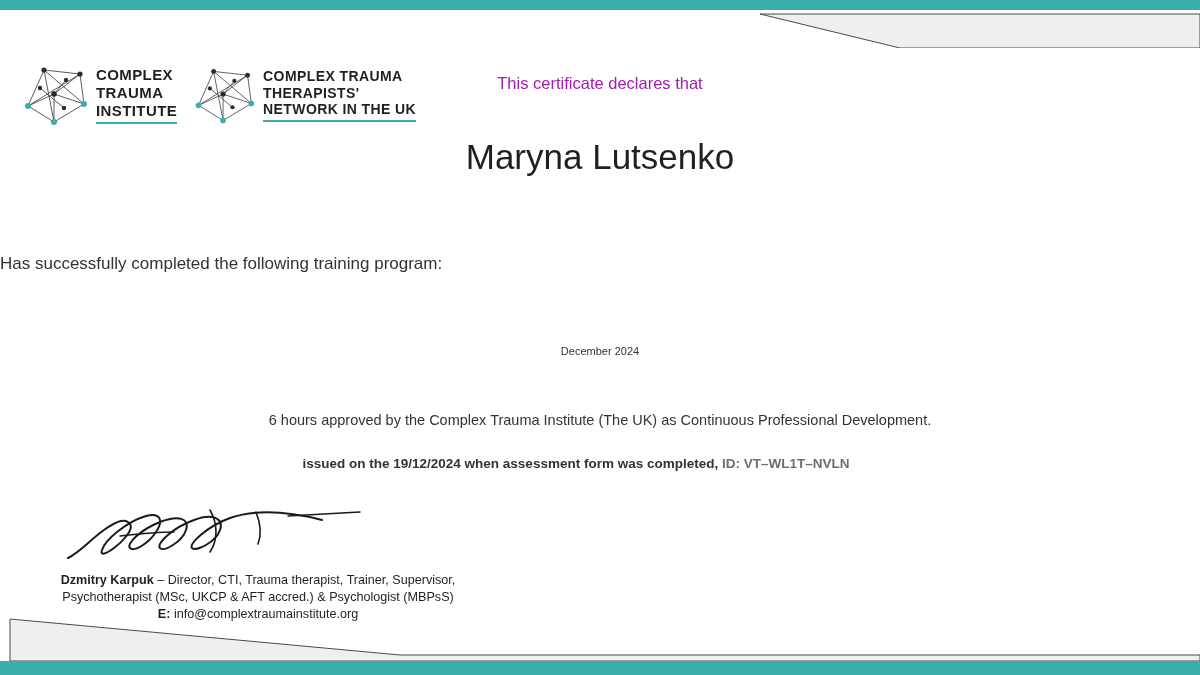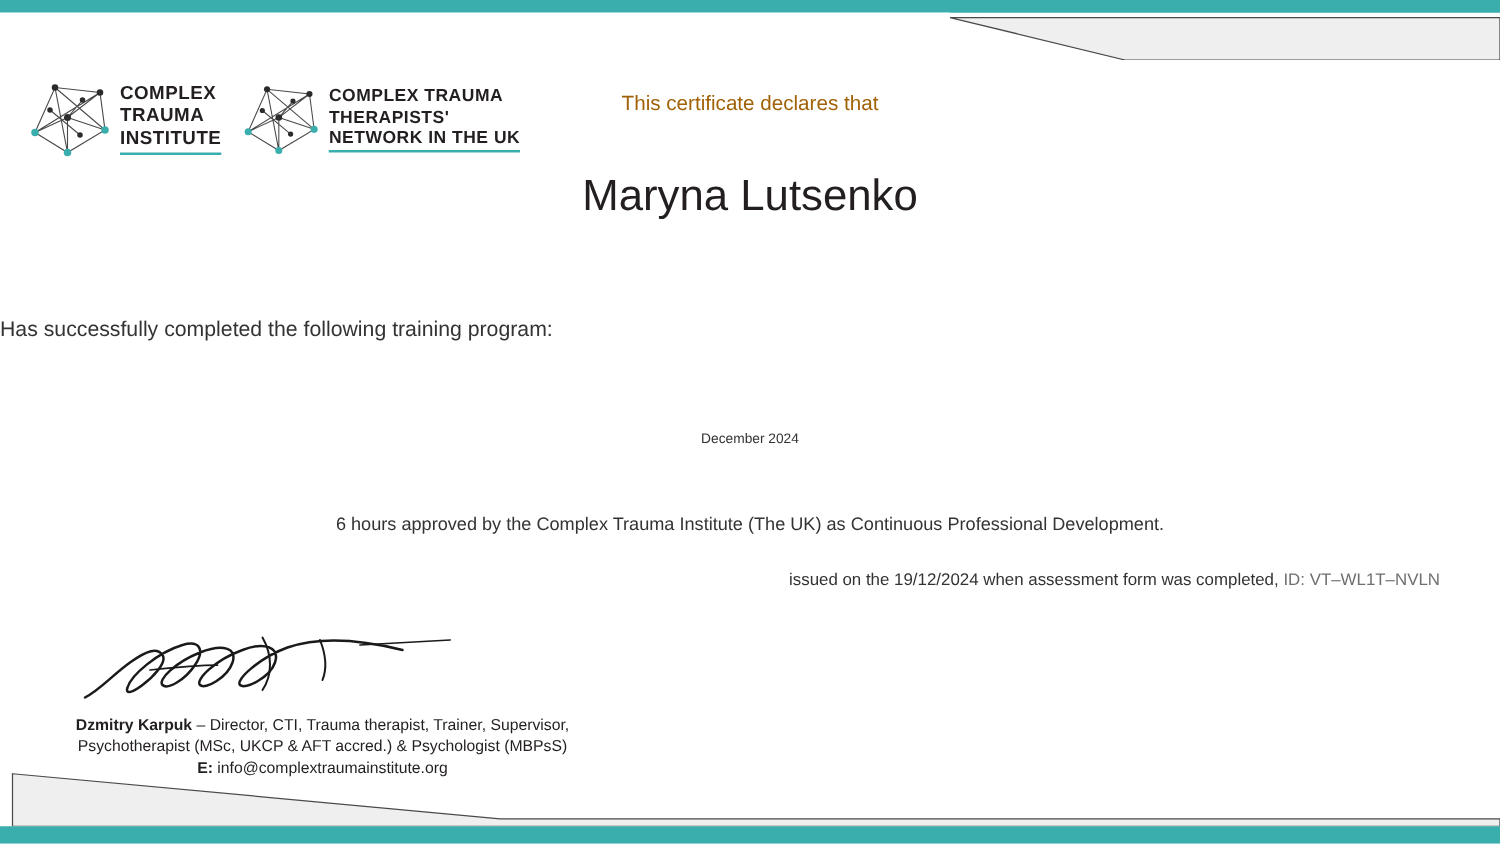--- a/index.html
+++ b/index.html
@@ -88,21 +88,21 @@
   .logo-text div { white-space: nowrap; }
 
   
   .declare {
     position: absolute;
     top: 74px;
     left: 0;
     width: 1200px;
     text-align: center;
     font-size: 16.5px;
-    color: #a16207;
+    color: #a21caf;
   }
   .recipient {
     position: absolute;
     top: 137px;
     left: 0;
     width: 1200px;
     text-align: center;
     font-size: 35px;
     color: #231f20;
   }
@@ -139,23 +139,24 @@
     width: 1200px;
     text-align: center;
     font-size: 14.5px;
     color: #333;
   }
   .issued {
     position: absolute;
     top: 456px;
     left: 0;
     width: 1152px;
-    text-align: right;
+    text-align: center;
     font-size: 13.5px;
     color: #333;
+    font-weight: bold;
   }
   .issued .id-part { color: #6f6f6f; }
 
   
   .signature {
     position: absolute;
     top: 500px;
     left: 60px;
     width: 320px;
     height: 68px;

